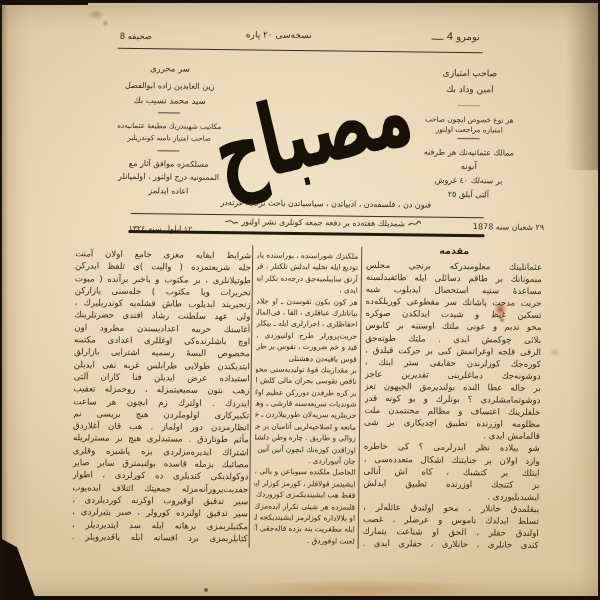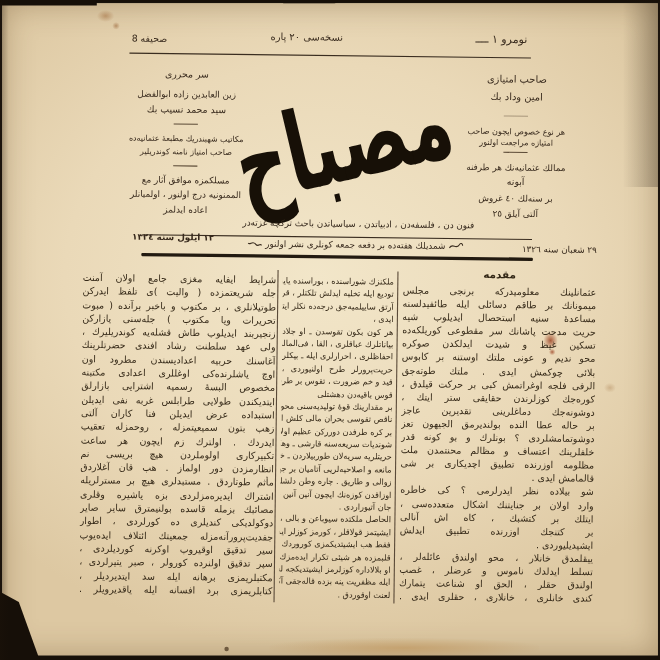--- a/index.html
+++ b/index.html
@@ -50,21 +50,21 @@
   <div class="stain" style="left:494px;top:302px;width:13px;height:15px;background:radial-gradient(rgba(158,70,38,.85),rgba(158,70,38,0) 72%);"></div>
   <div class="stain" style="left:499px;top:317px;width:6px;height:6px;background:radial-gradient(rgba(158,70,38,.8),rgba(158,70,38,0) 70%);"></div>
   <div class="stain" style="left:549px;top:348px;width:11px;height:9px;background:radial-gradient(rgba(150,100,50,.3),rgba(150,100,50,0) 70%);"></div>
   <div class="stain" style="left:245px;top:580px;width:245px;height:18px;border-radius:40%;background:radial-gradient(rgba(185,135,70,.45),rgba(185,135,70,0) 75%);"></div>
   <div class="stain" style="left:204px;top:588px;width:4px;height:4px;background:rgba(60,40,20,.65);"></div>
 
   <div class="content">
 
     <div class="abs mast ctr" style="left:100px;top:34px;width:66px;font-size:8.5px;">صحیفه 8</div>
     <div class="abs mast ctr" style="left:228px;top:30px;width:96px;font-size:9px;">نسخه‌سی ٢٠ پاره</div>
-    <div class="abs mast ctr" style="left:408px;top:29px;width:90px;font-size:10px;">نومرو ١ ــــ</div>
+    <div class="abs mast ctr" style="left:408px;top:29px;width:90px;font-size:10px;">نومرو 4 ــــ</div>
     <div class="rule" style="left:115px;top:50px;width:365px;"></div>
 
     <div class="abs mast ctr" style="left:405px;top:66px;width:125px;font-size:9px;">صاحب امتیازی</div>
     <div class="abs mast ctr" style="left:405px;top:82px;width:125px;font-size:9px;">امین وداد بك</div>
     <div class="mini-rule" style="left:456px;top:103px;opacity:.45;"></div>
     <div class="abs mast ctr" style="left:400px;top:114px;width:135px;font-size:7.3px;">هر نوع خصوص ایچون صاحب</div>
     <div class="abs mast ctr" style="left:400px;top:124px;width:135px;font-size:7.3px;">امتیازه مراجعت اولنور</div>
     <div class="mini-rule" style="left:456px;top:136px;"></div>
     <div class="abs mast ctr" style="left:400px;top:146px;width:135px;font-size:8px;">ممالك عثمانیه‌نك هر طرفنه</div>
     <div class="abs mast ctr" style="left:400px;top:160px;width:135px;font-size:8.5px;">آبونه</div>
@@ -82,29 +82,29 @@
     <div class="abs mast ctr" style="left:85px;top:174px;width:165px;font-size:8px;">الممنونیه درج اولنور ، اولمیانلر</div>
     <div class="abs mast ctr" style="left:85px;top:188px;width:165px;font-size:8px;">اعاده ایدلمز</div>
 
     <div class="title">
       <span>مصباح</span>
     </div>
 
     <div class="abs tagline ctr" style="left:185px;top:199px;width:280px;">فنون دن ، فلسفه‌دن ، ادبیاتدن ، سیاسیاتدن باحث تركچه غزته‌در</div>
     <div class="rule" style="left:130px;top:215px;width:353px;"></div>
 
-    <div class="abs datebit" style="left:468px;top:220px;width:80px;text-align:center;">٢٩ شعبان سنه ١٣٢٦</div>
+    <div class="abs datebit" style="left:468px;top:220px;width:80px;text-align:center;">٢٩ شعبان سنه 1878</div>
     <div class="abs ctr" style="left:205px;top:218px;width:235px;direction:rtl;font-size:8px;white-space:nowrap;">
       <svg class="flour" width="14" height="9" viewBox="0 0 14 9">
           <path d="M1 6 C4 1 7 8 10 3 C11 1 13 2 13 4" stroke="#3a2d20" stroke-width="1" fill="none"></path>
         </svg><span>شمدیلك هفته‌ده بر دفعه جمعه كونلری نشر اولنور</span><svg class="flour" width="14" height="9" viewBox="0 0 14 9">
           <path d="M1 4 C3 6 5 1 8 5 C10 8 13 3 13 6" stroke="#3a2d20" stroke-width="1" fill="none"></path>
         </svg>
     </div>
-    <div class="abs datebit" style="left:128px;top:213px;width:66px;text-align:left;font-weight:bold;">١٢ ایلول سنه ١٣٢٤</div>
+    <div class="abs datebit" style="left:128px;top:226px;width:66px;text-align:left;">١٢ ایلول سنه ١٣٢٤</div>
 
     <div class="rule-thick" style="left:128px;top:232px;width:356px;"></div>
 
     <div class="col colC">
       <div class="heading">مقدمه</div>
       <div>
           <div class="bline">عثمانلینك معلومیدركه برنجی مجلس</div>
           <div class="bline">میمونانك بر طاقم دسائلی ایله طائفیدلسنه</div>
           <div class="bline">مساعدهٔ سنیه استحصال ایدیلوب شیه</div>
           <div class="bline">حریت مدحت پاشانك سر مقطوعی كوریلكه‌ده</div>

